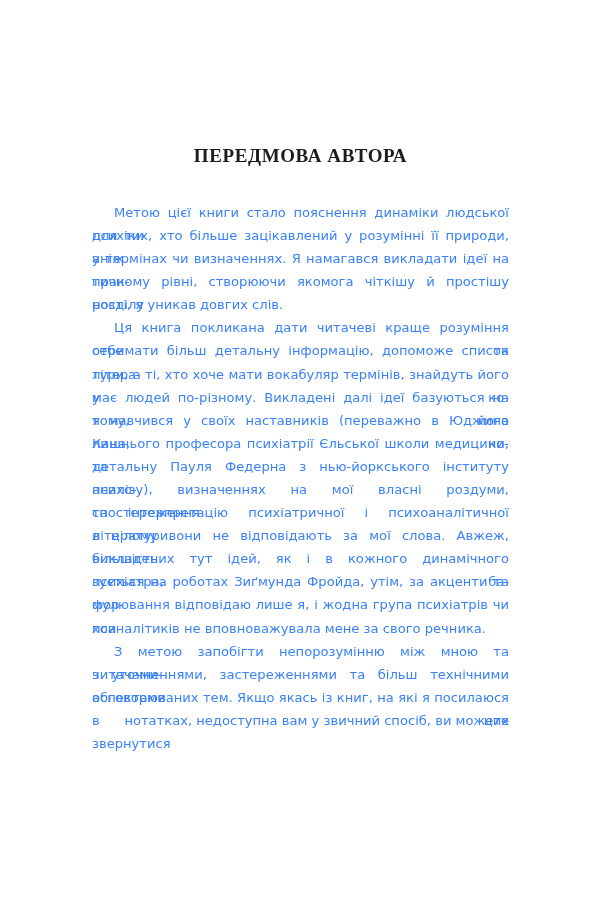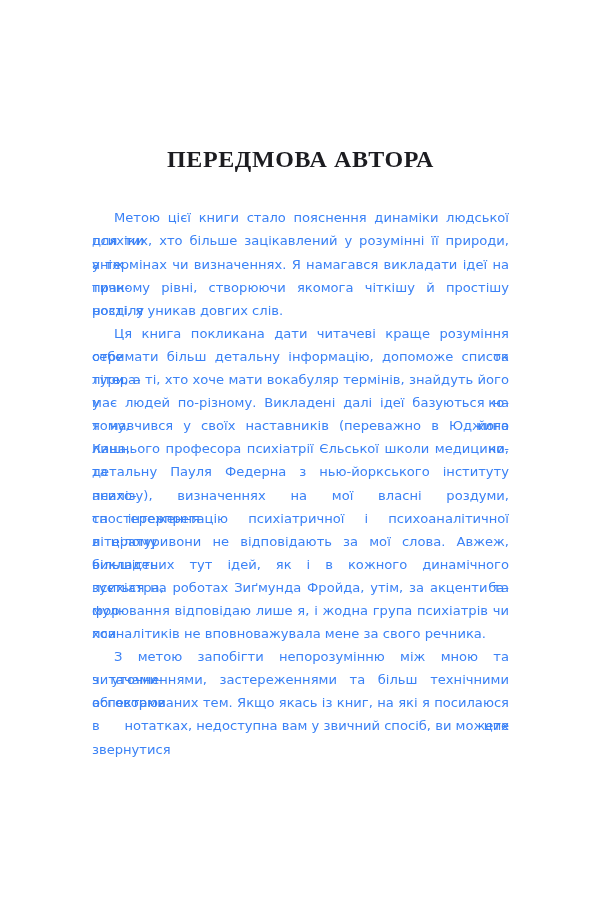--- a/index.html
+++ b/index.html
@@ -26,21 +26,21 @@
   .content {
     position: absolute;
     left: 92px;
     top: 0;
     width: 417px;
   }
 
   .chapter-title {
     font-family: "Liberation Serif", "DejaVu Serif", serif;
     font-weight: bold;
-    font-size: 24px;
+    font-size: 19px;
     letter-spacing: 0.6px;
     color: #1c1c20;
     text-align: center;
     margin: 0;
     padding-top: 146px;
     line-height: 1.1;
     white-space: nowrap;
   }
 
   .body-text {

